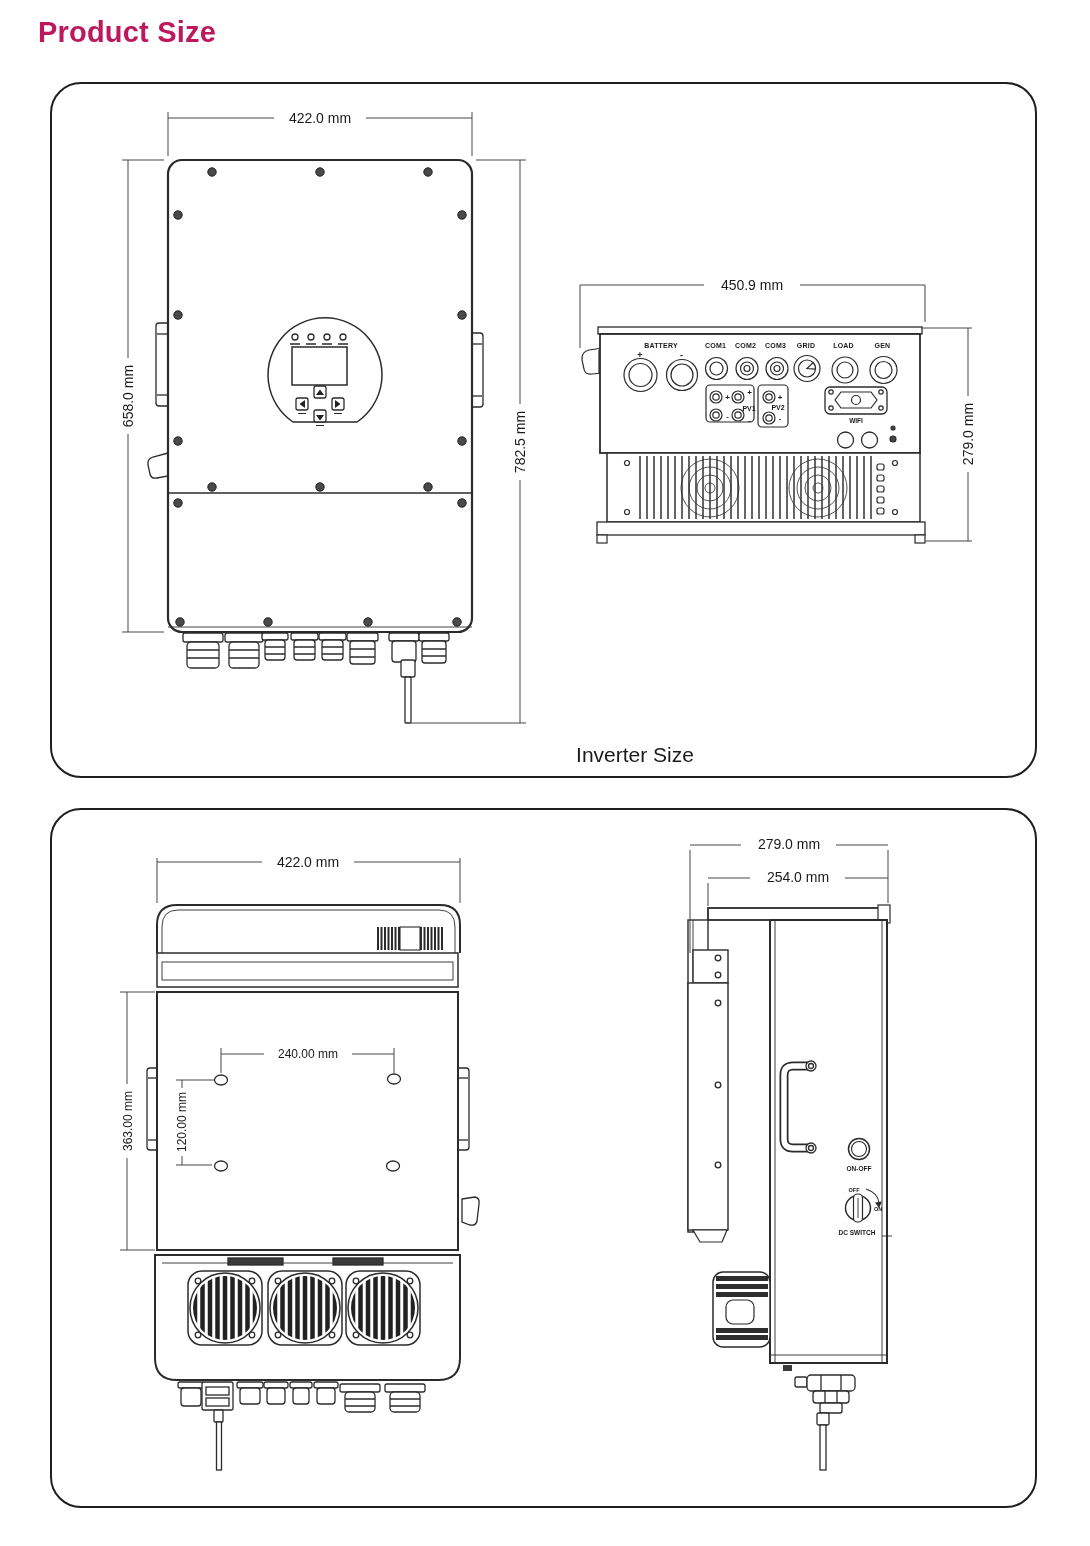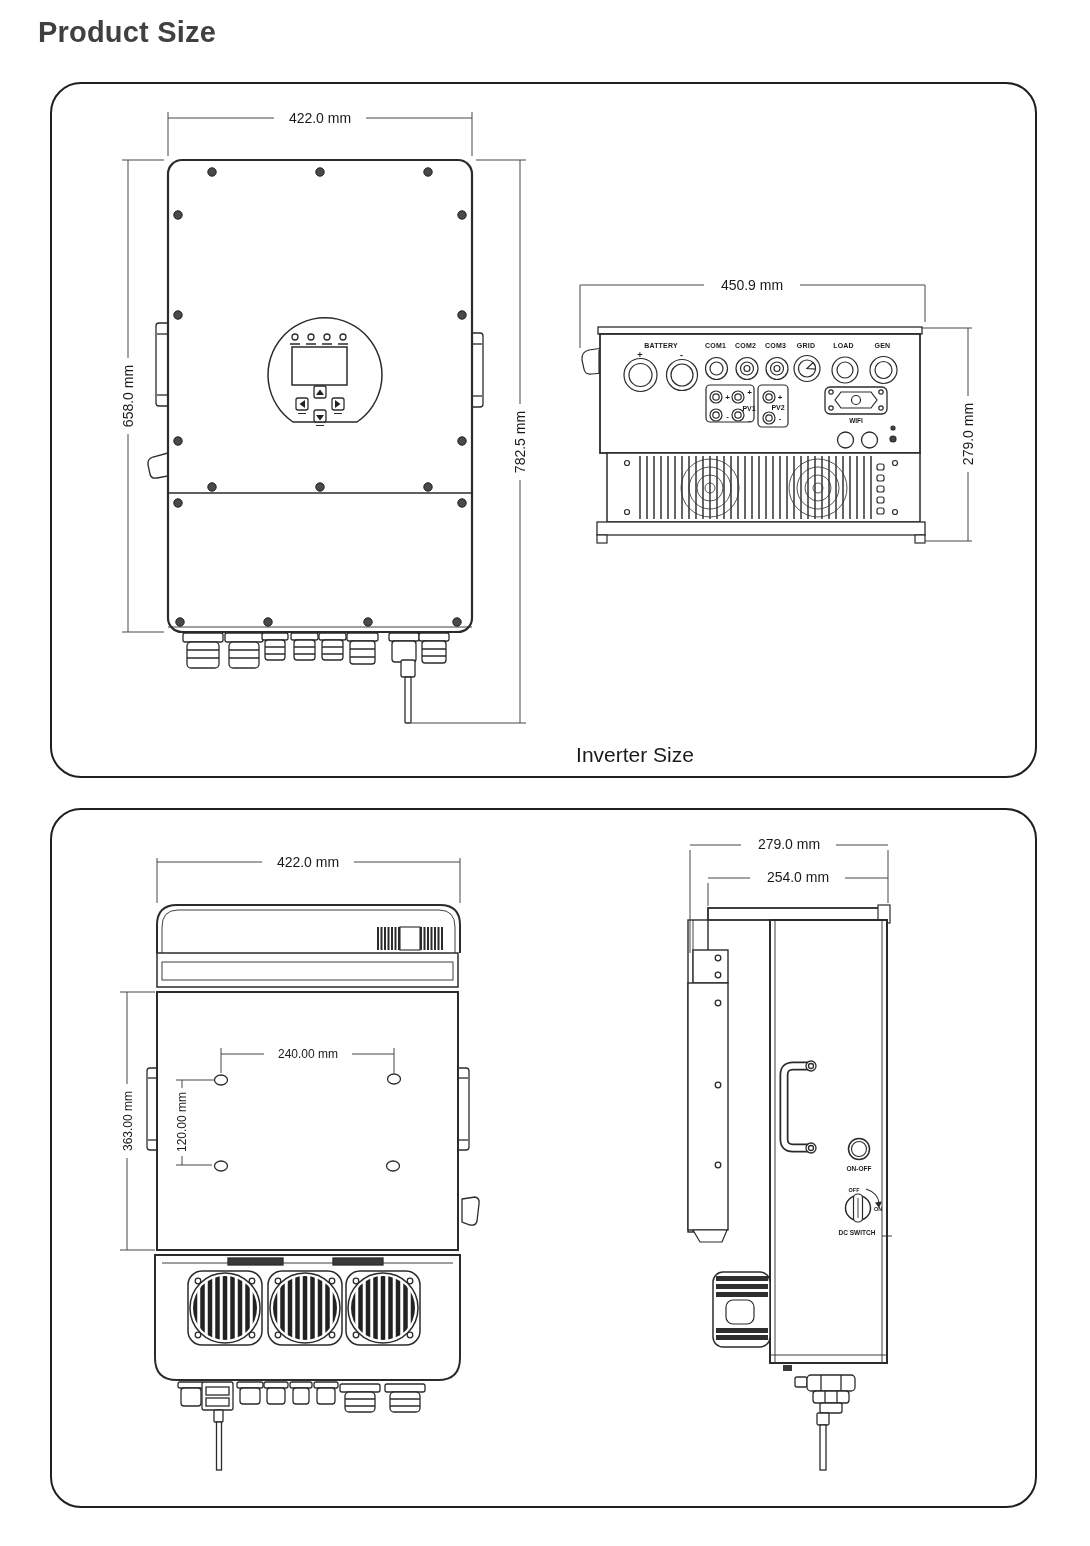--- a/index.html
+++ b/index.html
@@ -1,17 +1,17 @@
 <!DOCTYPE html>
 <html><head>
 <meta charset="utf-8">
 <style>
   html,body{margin:0;padding:0;background:#fff;}
   body{width:1090px;height:1546px;position:relative;font-family:"Liberation Sans",sans-serif;}
-  .title{position:absolute;left:38px;top:16px;font-size:29px;font-weight:bold;color:#404040;letter-spacing:.2px;}
+  .title{position:absolute;left:38px;top:16px;font-size:29px;font-weight:bold;color:#be185d;letter-spacing:.2px;}
   svg{position:absolute;left:50px;display:block;}
   #p1{top:82px;} #p2{top:808px;}
   svg text{font-family:"Liberation Sans",sans-serif;fill:#1a1a1a;}
   .dim{font-size:14px;}
   .dimsm{font-size:12px;}
   .port{font-size:7px;font-weight:700;letter-spacing:.2px;}
   .pv{font-size:7px;font-weight:700;}
   .sign{font-size:9px;font-weight:700;}
   .sgn2{font-size:8px;font-weight:700;}
   .tinyl{font-size:5.5px;font-weight:700;}

